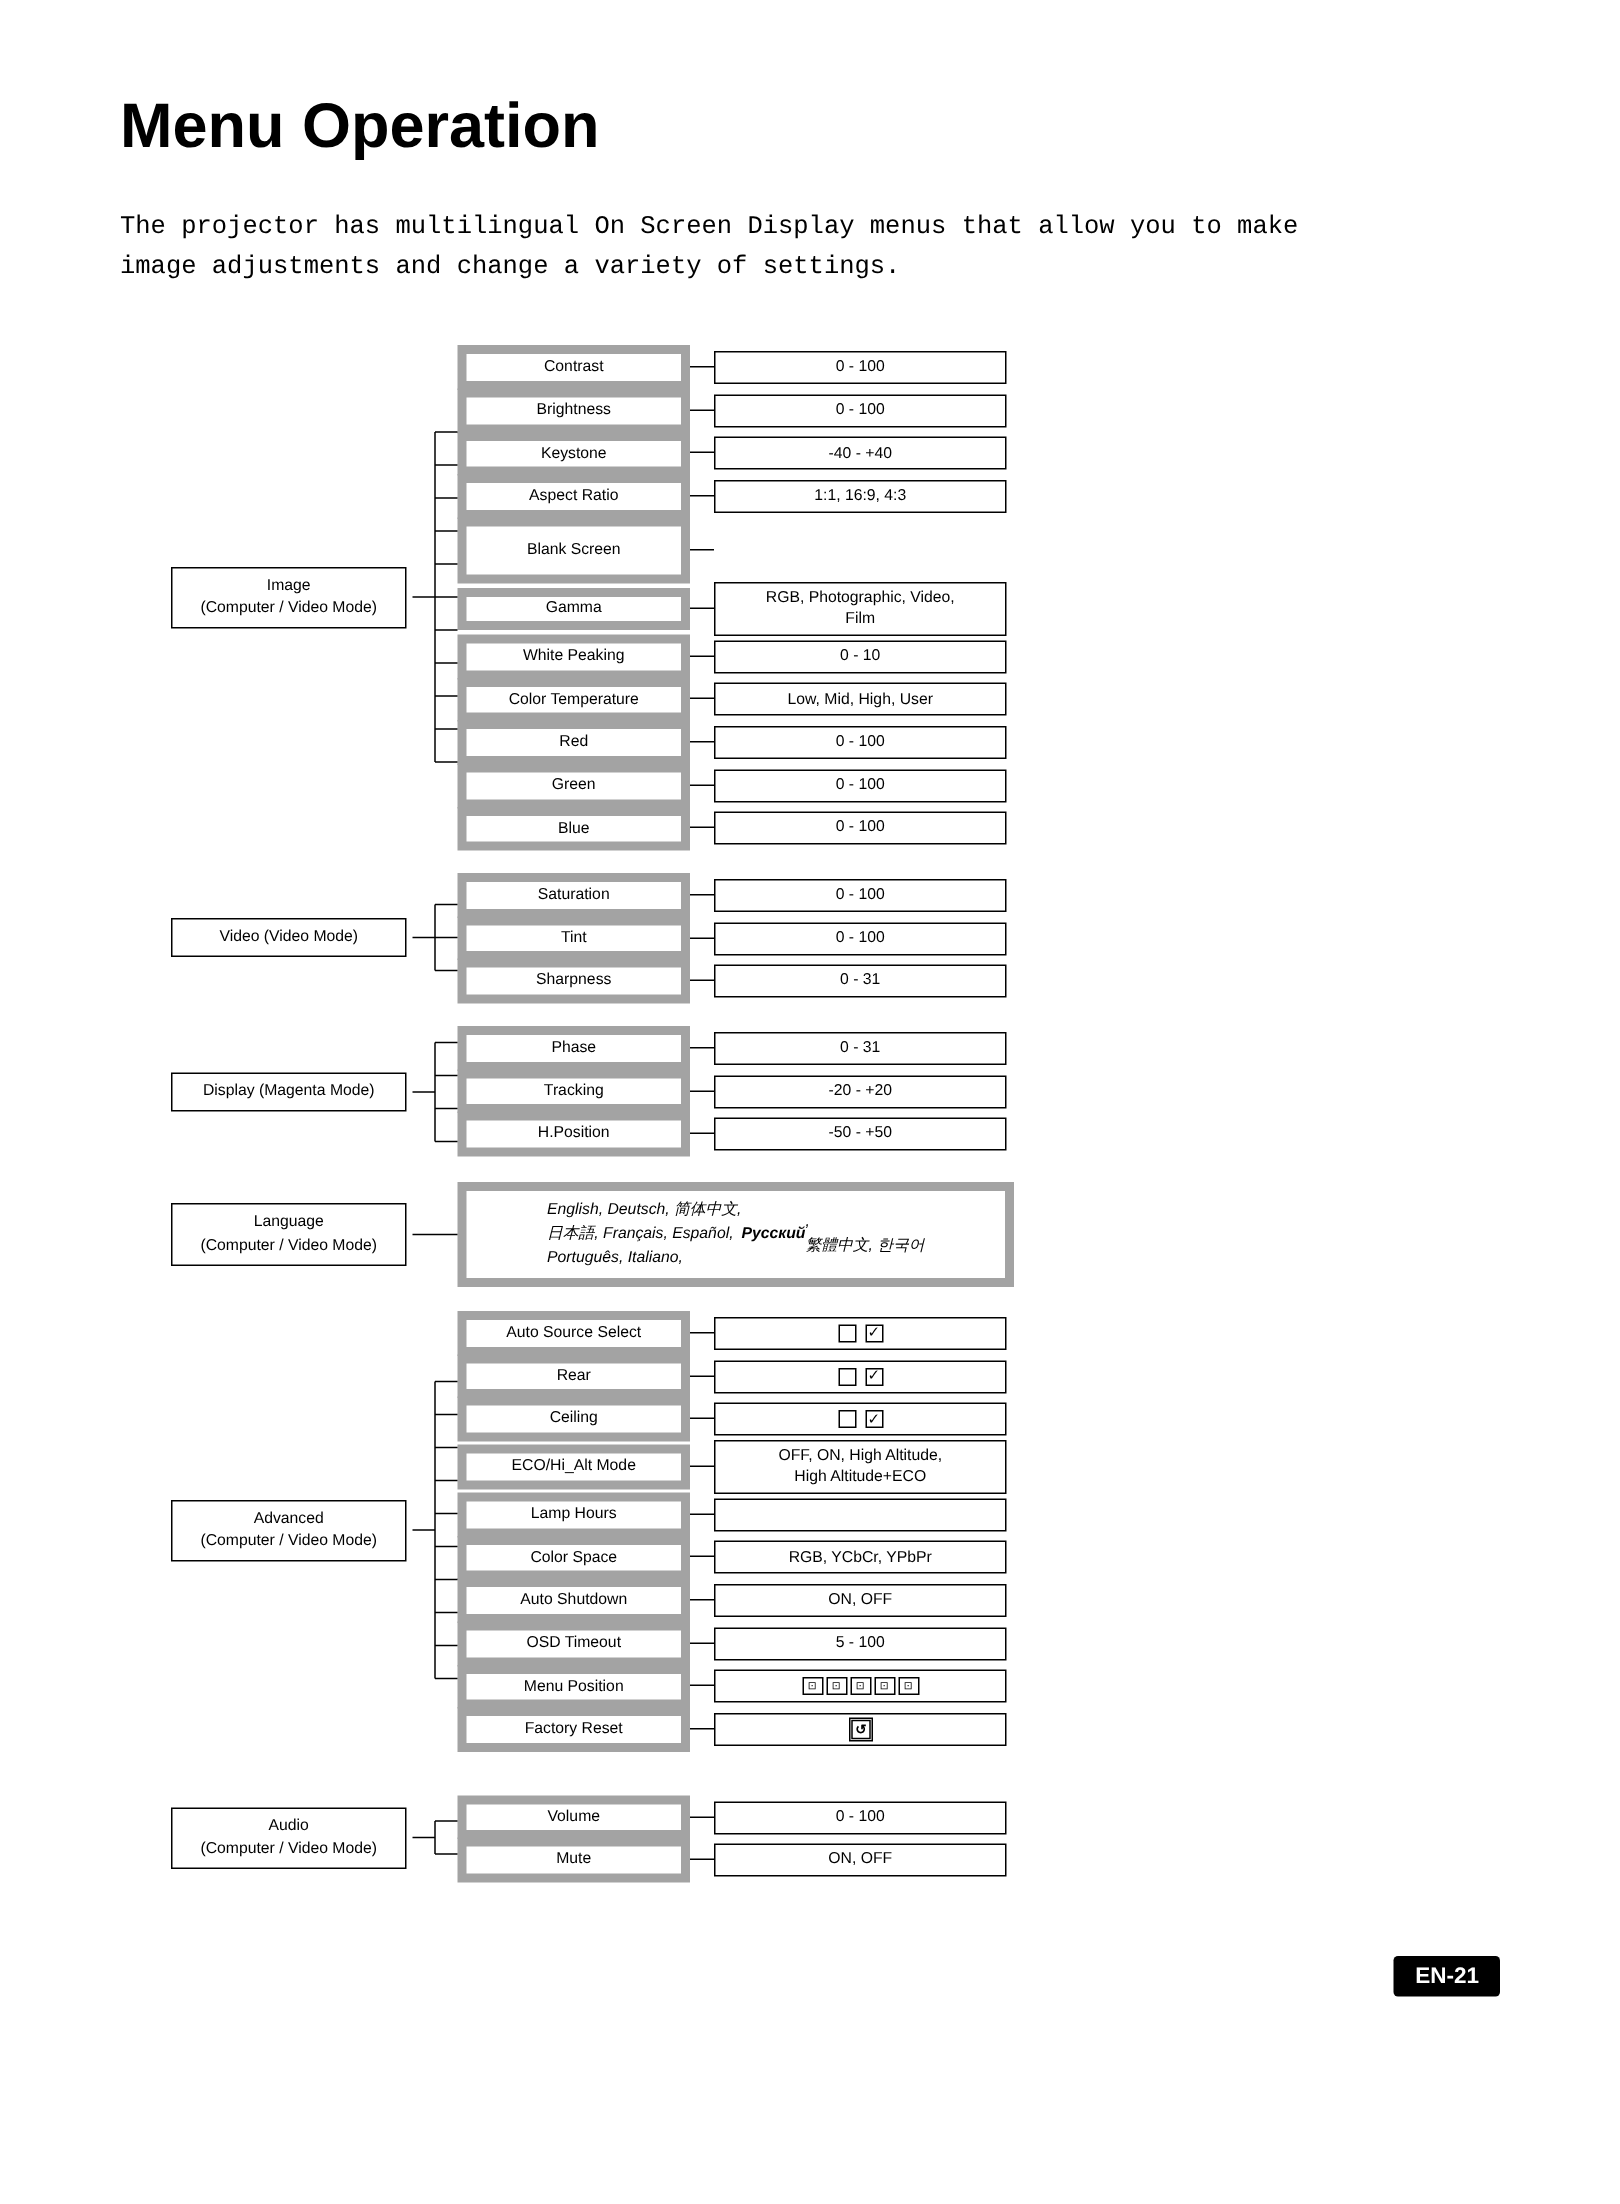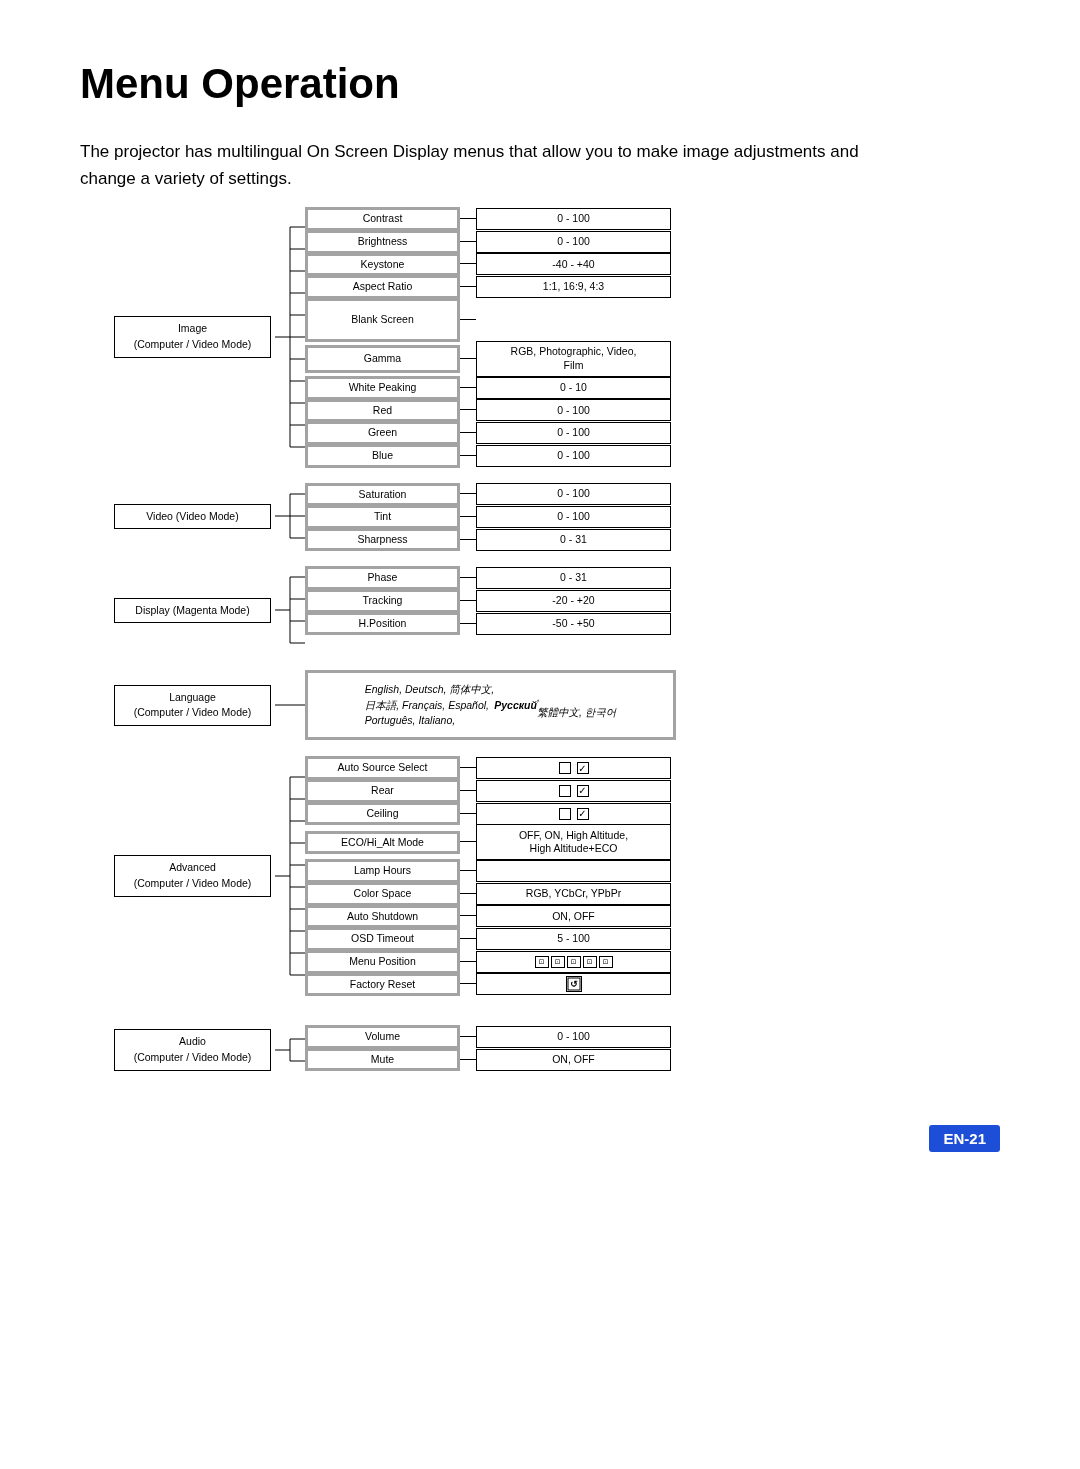--- a/index.html
+++ b/index.html
@@ -13,22 +13,23 @@
     }
     h1 {
       font-size: 42px;
       font-weight: 900;
       margin-bottom: 30px;
       font-family: Arial Black, Arial, sans-serif;
     }
     .intro {
       font-size: 17px;
       line-height: 1.6;
-      margin-bottom: 15px;
+      margin-bottom: 38px;
       max-width: 820px;
+      font-family: Liberation Mono, monospace;
     }
 
     
     .full-diagram {
       font-size: 10.5px;
       width: 860px;
       margin: 0 auto;
     }
 
     .section-group {
@@ -66,21 +67,21 @@
       flex-direction: column;
     }
 
     .opt-row {
       display: flex;
       flex-direction: row;
       align-items: center;
     }
 
     .opt-cell {
-      border: 3px solid #a3a3a3;
+      border: 6px solid #a3a3a3;
       width: 155px;
       min-height: 22px;
       padding: 2px 5px;
       text-align: center;
       font-size: 10.5px;
       display: flex;
       align-items: center;
       justify-content: center;
       margin-bottom: -1px;
       line-height: 1.3;
@@ -104,21 +105,21 @@
       width: 16px;
       height: 1px;
       background: #000;
     }
 
     .between-sections {
       height: 14px;
     }
 
     .page-num {
-      background: #1d4ed8;
+      background: #000000;
       color: #fff;
       padding: 5px 14px;
       font-weight: bold;
       font-size: 15px;
       display: inline-block;
       margin-top: 20px;
       float: right;
       border-radius: 3px;
     }
 
@@ -234,20 +235,25 @@
         <div class="opt-cell" style="height:28px;">Gamma</div>
         <div class="line-h"></div>
         <div class="val-cell" style="height:36px; line-height:1.3;">RGB, Photographic, Video,<br>Film</div>
       </div>
       <div class="opt-row">
         <div class="opt-cell">White Peaking</div>
         <div class="line-h"></div>
         <div class="val-cell">0 - 10</div>
       </div>
       <div class="opt-row">
+        <div class="opt-cell">Color Temperature</div>
+        <div class="line-h"></div>
+        <div class="val-cell">Low, Mid, High, User</div>
+      </div>
+      <div class="opt-row">
         <div class="opt-cell">Red</div>
         <div class="line-h"></div>
         <div class="val-cell">0 - 100</div>
       </div>
       <div class="opt-row">
         <div class="opt-cell">Green</div>
         <div class="line-h"></div>
         <div class="val-cell">0 - 100</div>
       </div>
       <div class="opt-row">

